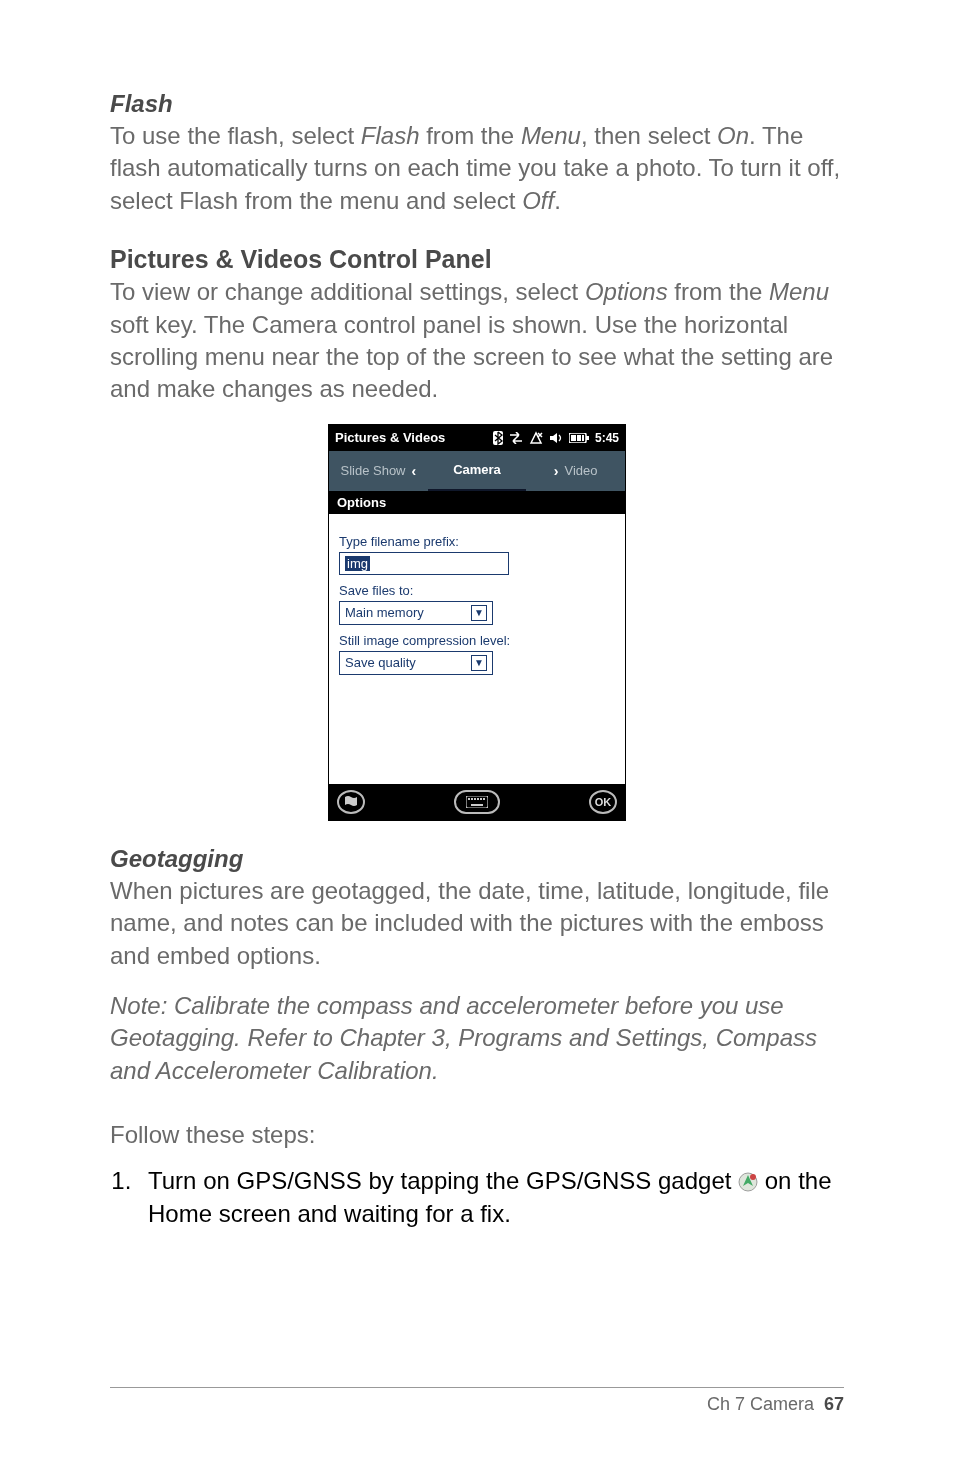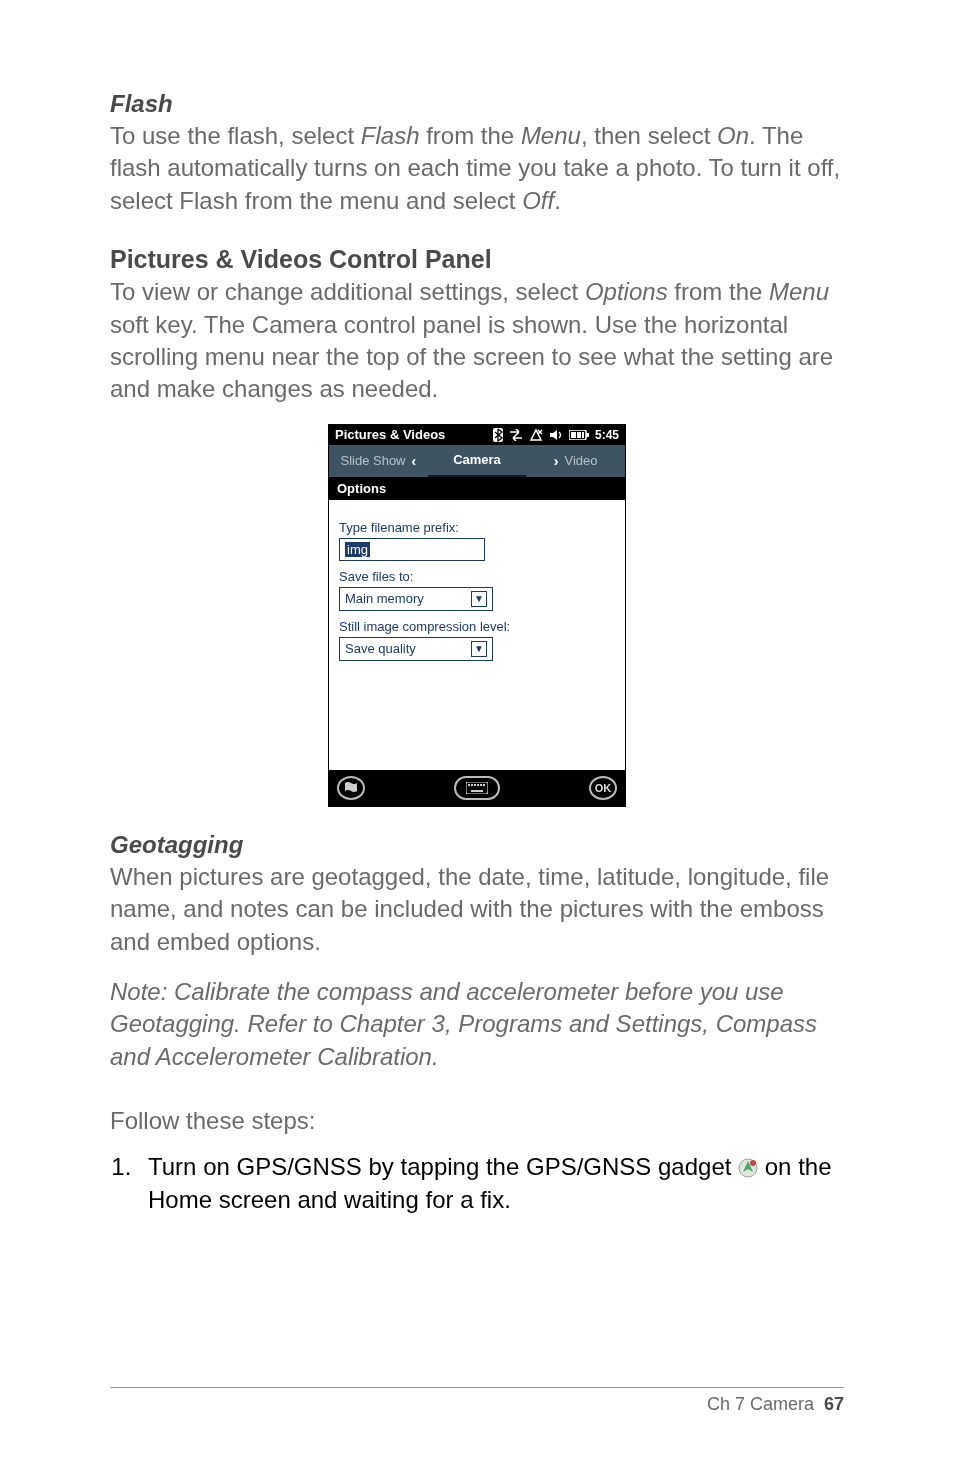--- a/index.html
+++ b/index.html
@@ -60,37 +60,37 @@
     margin: 18px auto 24px auto;
     border: 1px solid #000;
     background: #fff;
     font-family: Tahoma, Arial, sans-serif;
     color: #000;
     font-size: 13px;
   }
   .shot-titlebar {
     background: #000;
     color: #fff;
-    height: 20px;
+    height: 26px;
     display: flex;
     align-items: center;
     padding: 0 6px;
     font-weight: bold;
     font-size: 13px;
     gap: 6px;
   }
   .shot-titlebar .title-text { flex: 0 0 auto; }
   .status-icons { margin-left: auto; display: flex; align-items: center; gap: 6px; }
   .status-icons svg { display:block; }
   .shot-clock { font-weight: bold; font-size: 12px; }
 
   .shot-tabs {
     background: #3f5462;
     color: #cdd6db;
-    height: 32px;
+    height: 40px;
     display: flex;
     align-items: stretch;
     font-size: 13px;
   }
   .tab-side {
     flex: 1;
     display: flex;
     align-items: center;
     justify-content: center;
     gap: 6px;
@@ -124,21 +124,21 @@
   .shot-label { color: #1b3a6e; margin-top: 4px; }
   .shot-input, .shot-select {
     border: 1px solid #1b3a6e;
     padding: 3px 5px;
     margin-top: 3px;
     display: inline-flex;
     align-items: center;
     justify-content: space-between;
     background:#fff;
   }
-  .shot-input { width: 146px; text-align: center; }
+  .shot-input { width: 170px; text-align: center; }
   .shot-input .sel {
     background: #1b3a6e;
     color: #fff;
     padding: 0 2px;
   }
   .shot-select { width: 154px; }
   .dd-btn {
     width: 16px; height: 16px;
     border: 1px solid #1b3a6e;
     display:inline-flex; align-items:center; justify-content:center;

